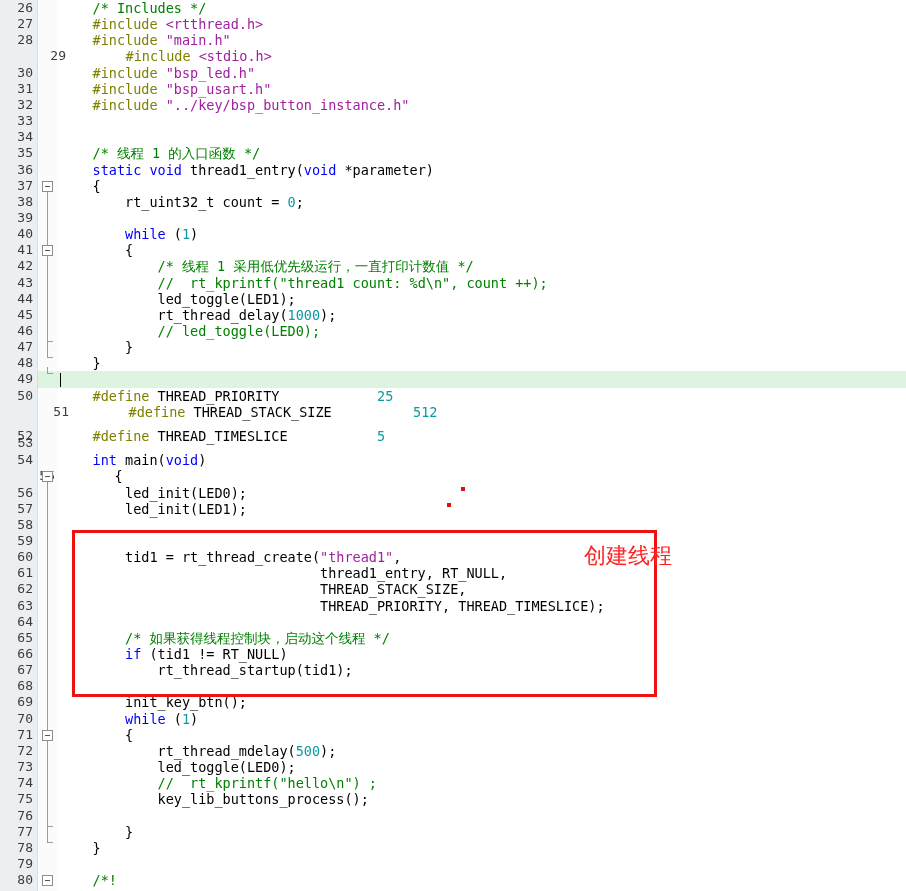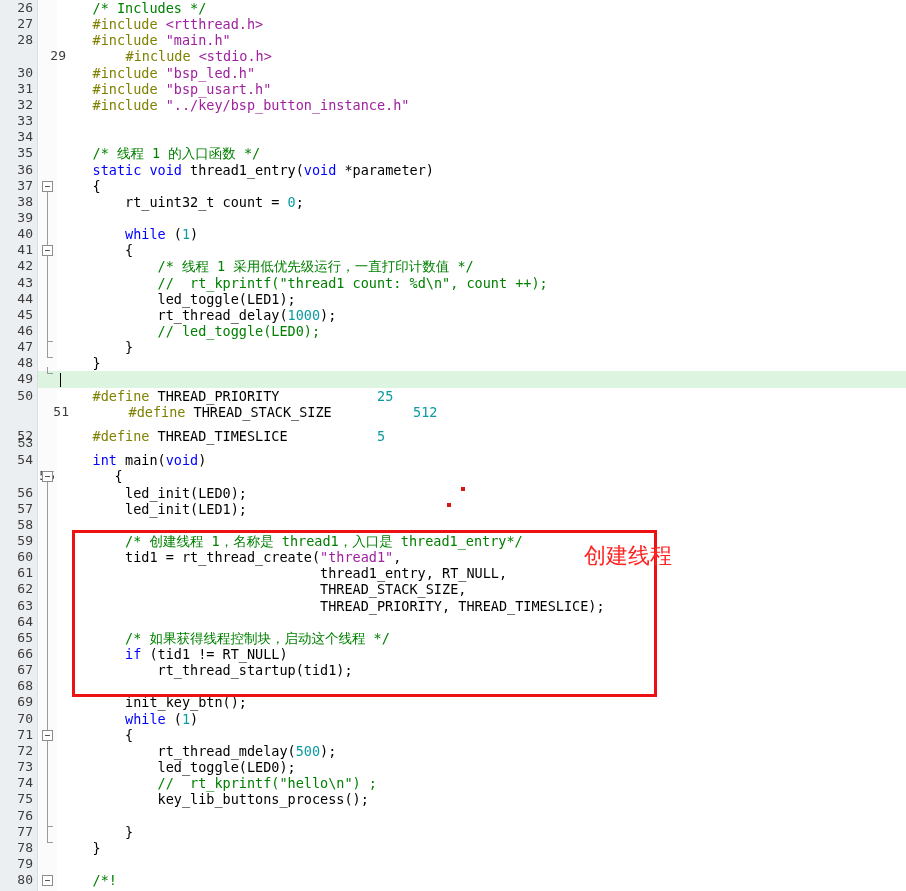--- a/index.html
+++ b/index.html
@@ -172,21 +172,21 @@
       <div class="row cur" style="top: 371.45px; position: absolute; left: 0px; width: 906px;"><div class="code-hl"></div><div class="ln">49</div><div class="code"></div></div>
       <div class="row" style="top: 387.6px; position: absolute; left: 0px; width: 906px;"><div class="ln">50</div><div class="code"><span class="plain">    </span><span class="pp">#define</span><span class="plain"> THREAD_PRIORITY            </span><span class="num">25</span></div></div>
       <div class="row" style="top: 403.75px; position: absolute; left: 0px; width: 906px; margin-left: 36px;"><div class="ln">51</div><div class="code"><span class="plain">    </span><span class="pp">#define</span><span class="plain"> THREAD_STACK_SIZE          </span><span class="num">512</span></div></div>
       <div class="row" style="top: 419.9px; position: absolute; left: 0px; width: 906px; margin-top: 8px;"><div class="ln">52</div><div class="code"><span class="plain">    </span><span class="pp">#define</span><span class="plain"> THREAD_TIMESLICE           </span><span class="num">5</span></div></div>
       <div class="row" style="top: 436.05px; position: absolute; left: 0px; width: 906px; font-family: Liberation Mono, monospace;"><div class="ln">53</div><div class="code"></div></div>
       <div class="row" style="top: 452.2px; position: absolute; left: 0px; width: 906px;"><div class="ln">54</div><div class="code"><span class="plain">    </span><span class="kw">int</span><span class="plain"> main(</span><span class="kw">void</span><span class="plain">)</span></div></div>
       <div class="row" style="top: 468.35px; position: absolute; left: 0px; width: 858px; margin-left: 22px;"><div class="ln">55</div><div class="code"><span class="plain">    {</span></div></div>
       <div class="row" style="top: 484.5px; position: absolute; left: 0px; width: 906px;"><div class="ln">56</div><div class="code"><span class="plain">        led_init(LED0);</span></div></div>
       <div class="row" style="top: 500.65px; position: absolute; left: 0px; width: 906px;"><div class="ln">57</div><div class="code"><span class="plain">        led_init(LED1);</span></div></div>
       <div class="row" style="top: 516.8px; position: absolute; left: 0px; width: 906px;"><div class="ln">58</div><div class="code"></div></div>
-      <div class="row" style="top: 532.95px; position: absolute; left: 0px; width: 906px;"><div class="ln">59</div><div class="code"><span class="plain">        </span><span class="cmt">/* 创建线程 1，名称是 thread1，入口是 thread1_entry*/</span></div></div>
+      <div class="row" style="top: 532.95px; position: absolute; left: 0px; width: 906px;"><div class="ln">59</div></div>
       <div class="row" style="top: 549.1px; position: absolute; left: 0px; width: 906px;"><div class="ln">60</div><div class="code"><span class="plain">        tid1 = rt_thread_create(</span><span class="str">"thread1"</span><span class="plain">,</span></div></div>
       <div class="row" style="top: 565.25px; position: absolute; left: 0px; width: 906px;"><div class="ln">61</div><div class="code"><span class="plain">                                thread1_entry, RT_NULL,</span></div></div>
       <div class="row" style="top: 581.4px; position: absolute; left: 0px; width: 906px;"><div class="ln">62</div><div class="code"><span class="plain">                                THREAD_STACK_SIZE,</span></div></div>
       <div class="row" style="top: 597.55px; position: absolute; left: 0px; width: 788px;"><div class="ln">63</div><div class="code"><span class="plain">                                THREAD_PRIORITY, THREAD_TIMESLICE);</span></div></div>
       <div class="row" style="top: 613.7px; position: absolute; left: 0px; width: 906px;"><div class="ln">64</div><div class="code"></div></div>
       <div class="row" style="top: 629.85px; position: absolute; left: 0px; width: 906px;"><div class="ln">65</div><div class="code"><span class="plain">        </span><span class="cmt">/* 如果获得线程控制块，启动这个线程 */</span></div></div>
       <div class="row" style="top: 646px; position: absolute; left: 0px; width: 906px;"><div class="ln">66</div><div class="code"><span class="plain">        </span><span class="kw">if</span><span class="plain"> (tid1 != RT_NULL)</span></div></div>
       <div class="row" style="top: 662.15px; position: absolute; left: 0px; width: 906px;"><div class="ln">67</div><div class="code"><span class="plain">            rt_thread_startup(tid1);</span></div></div>
       <div class="row" style="top: 678.3px; position: absolute; left: 0px; width: 906px;"><div class="ln">68</div><div class="code"></div></div>
       <div class="row" style="top: 694.45px; position: absolute; left: 0px; width: 906px;"><div class="ln">69</div><div class="code"><span class="plain">        init_key_btn();</span></div></div>

